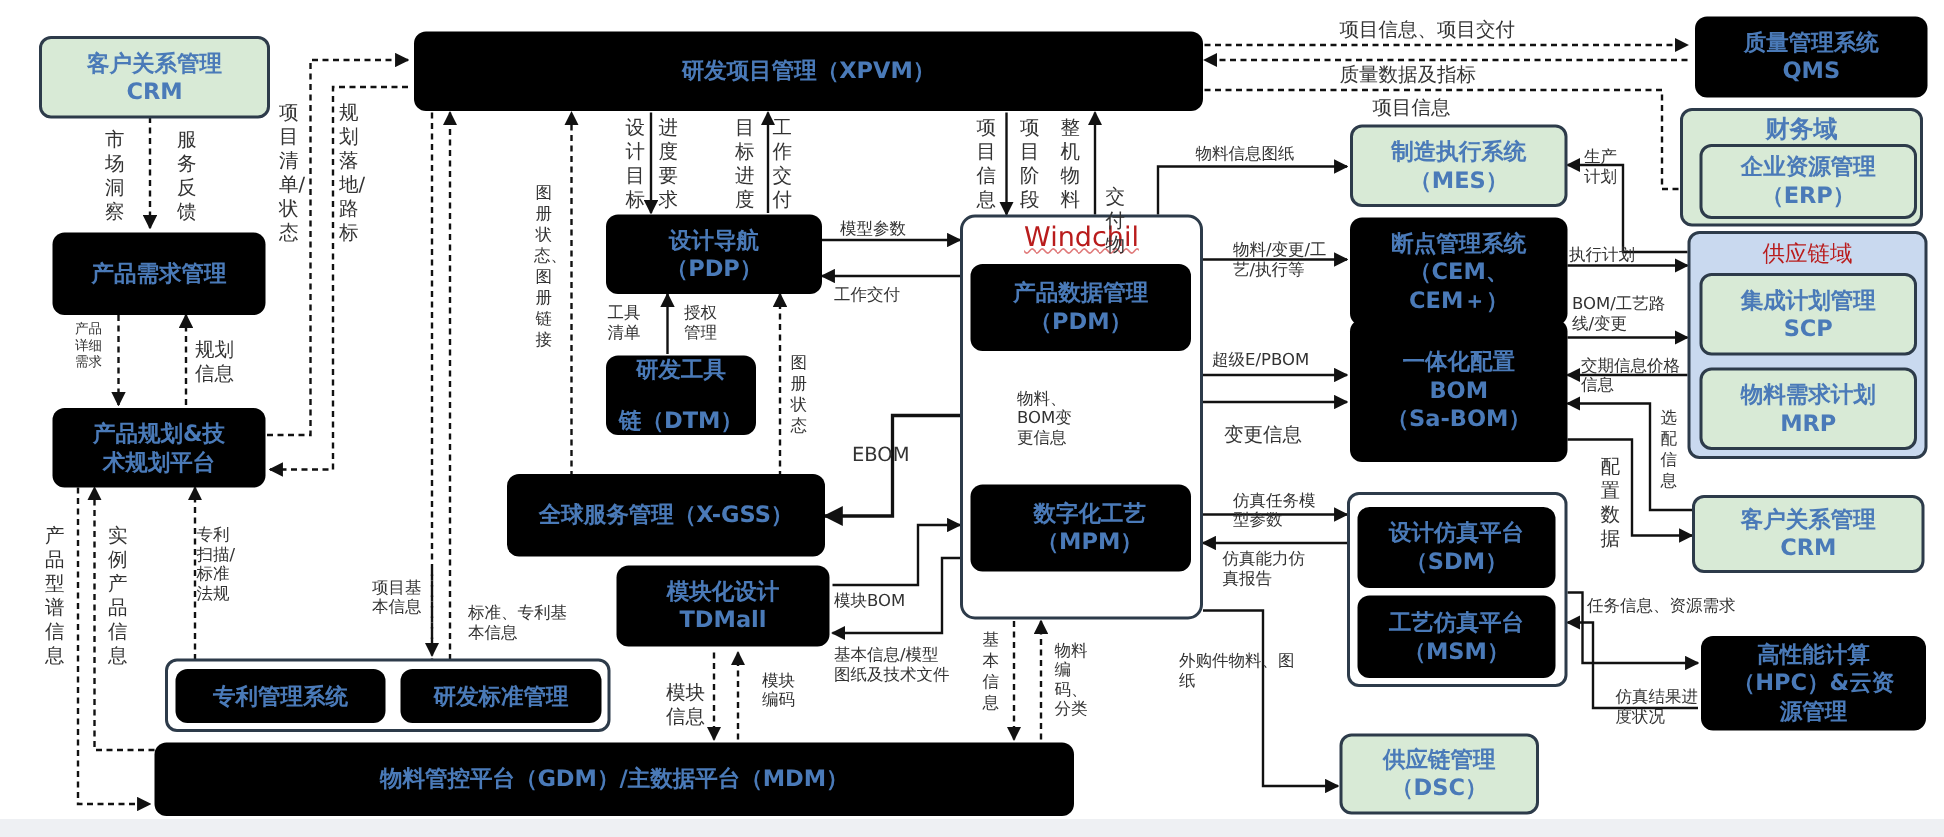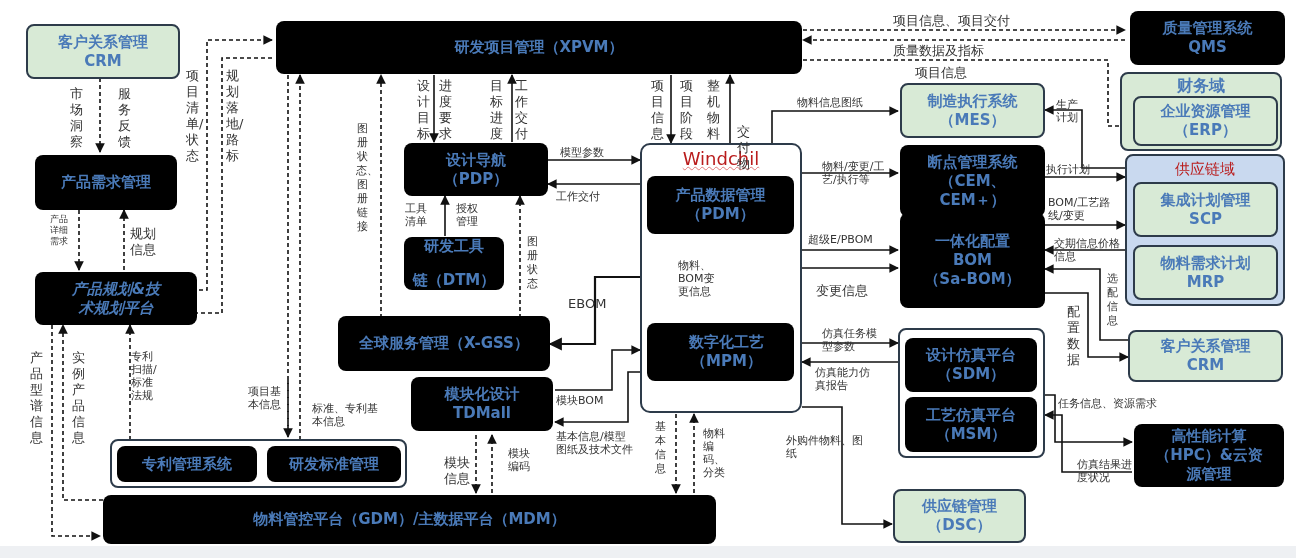--- a/index.html
+++ b/index.html
@@ -104,21 +104,21 @@
     </g>
   </svg>
 
   <div class="node green" style="left:26px;top:24px;width:154px;height:55px;">
     <span>客户关系管理</span>
     <span>CRM</span>
   </div>
   <div class="node blue" style="left:35px;top:155px;width:142px;height:55px;">
     <span>产品需求管理</span>
   </div>
-  <div class="node blue" style="left:35px;top:272px;width:162px;height:53px;font-style:italic;">
+  <div class="node blue" style="left:35px;top:272px;width:142px;height:53px;">
     <span>产品规划&amp;技</span>
     <span>术规划平台</span>
   </div>
 
   <div class="node blue" style="left:276px;top:21px;width:526px;height:53px;">
     <span>研发项目管理（XPVM）</span>
   </div>
 
   <div class="node blue" style="left:1130px;top:11px;width:155px;height:54px;">
     <span>质量管理系统</span>

